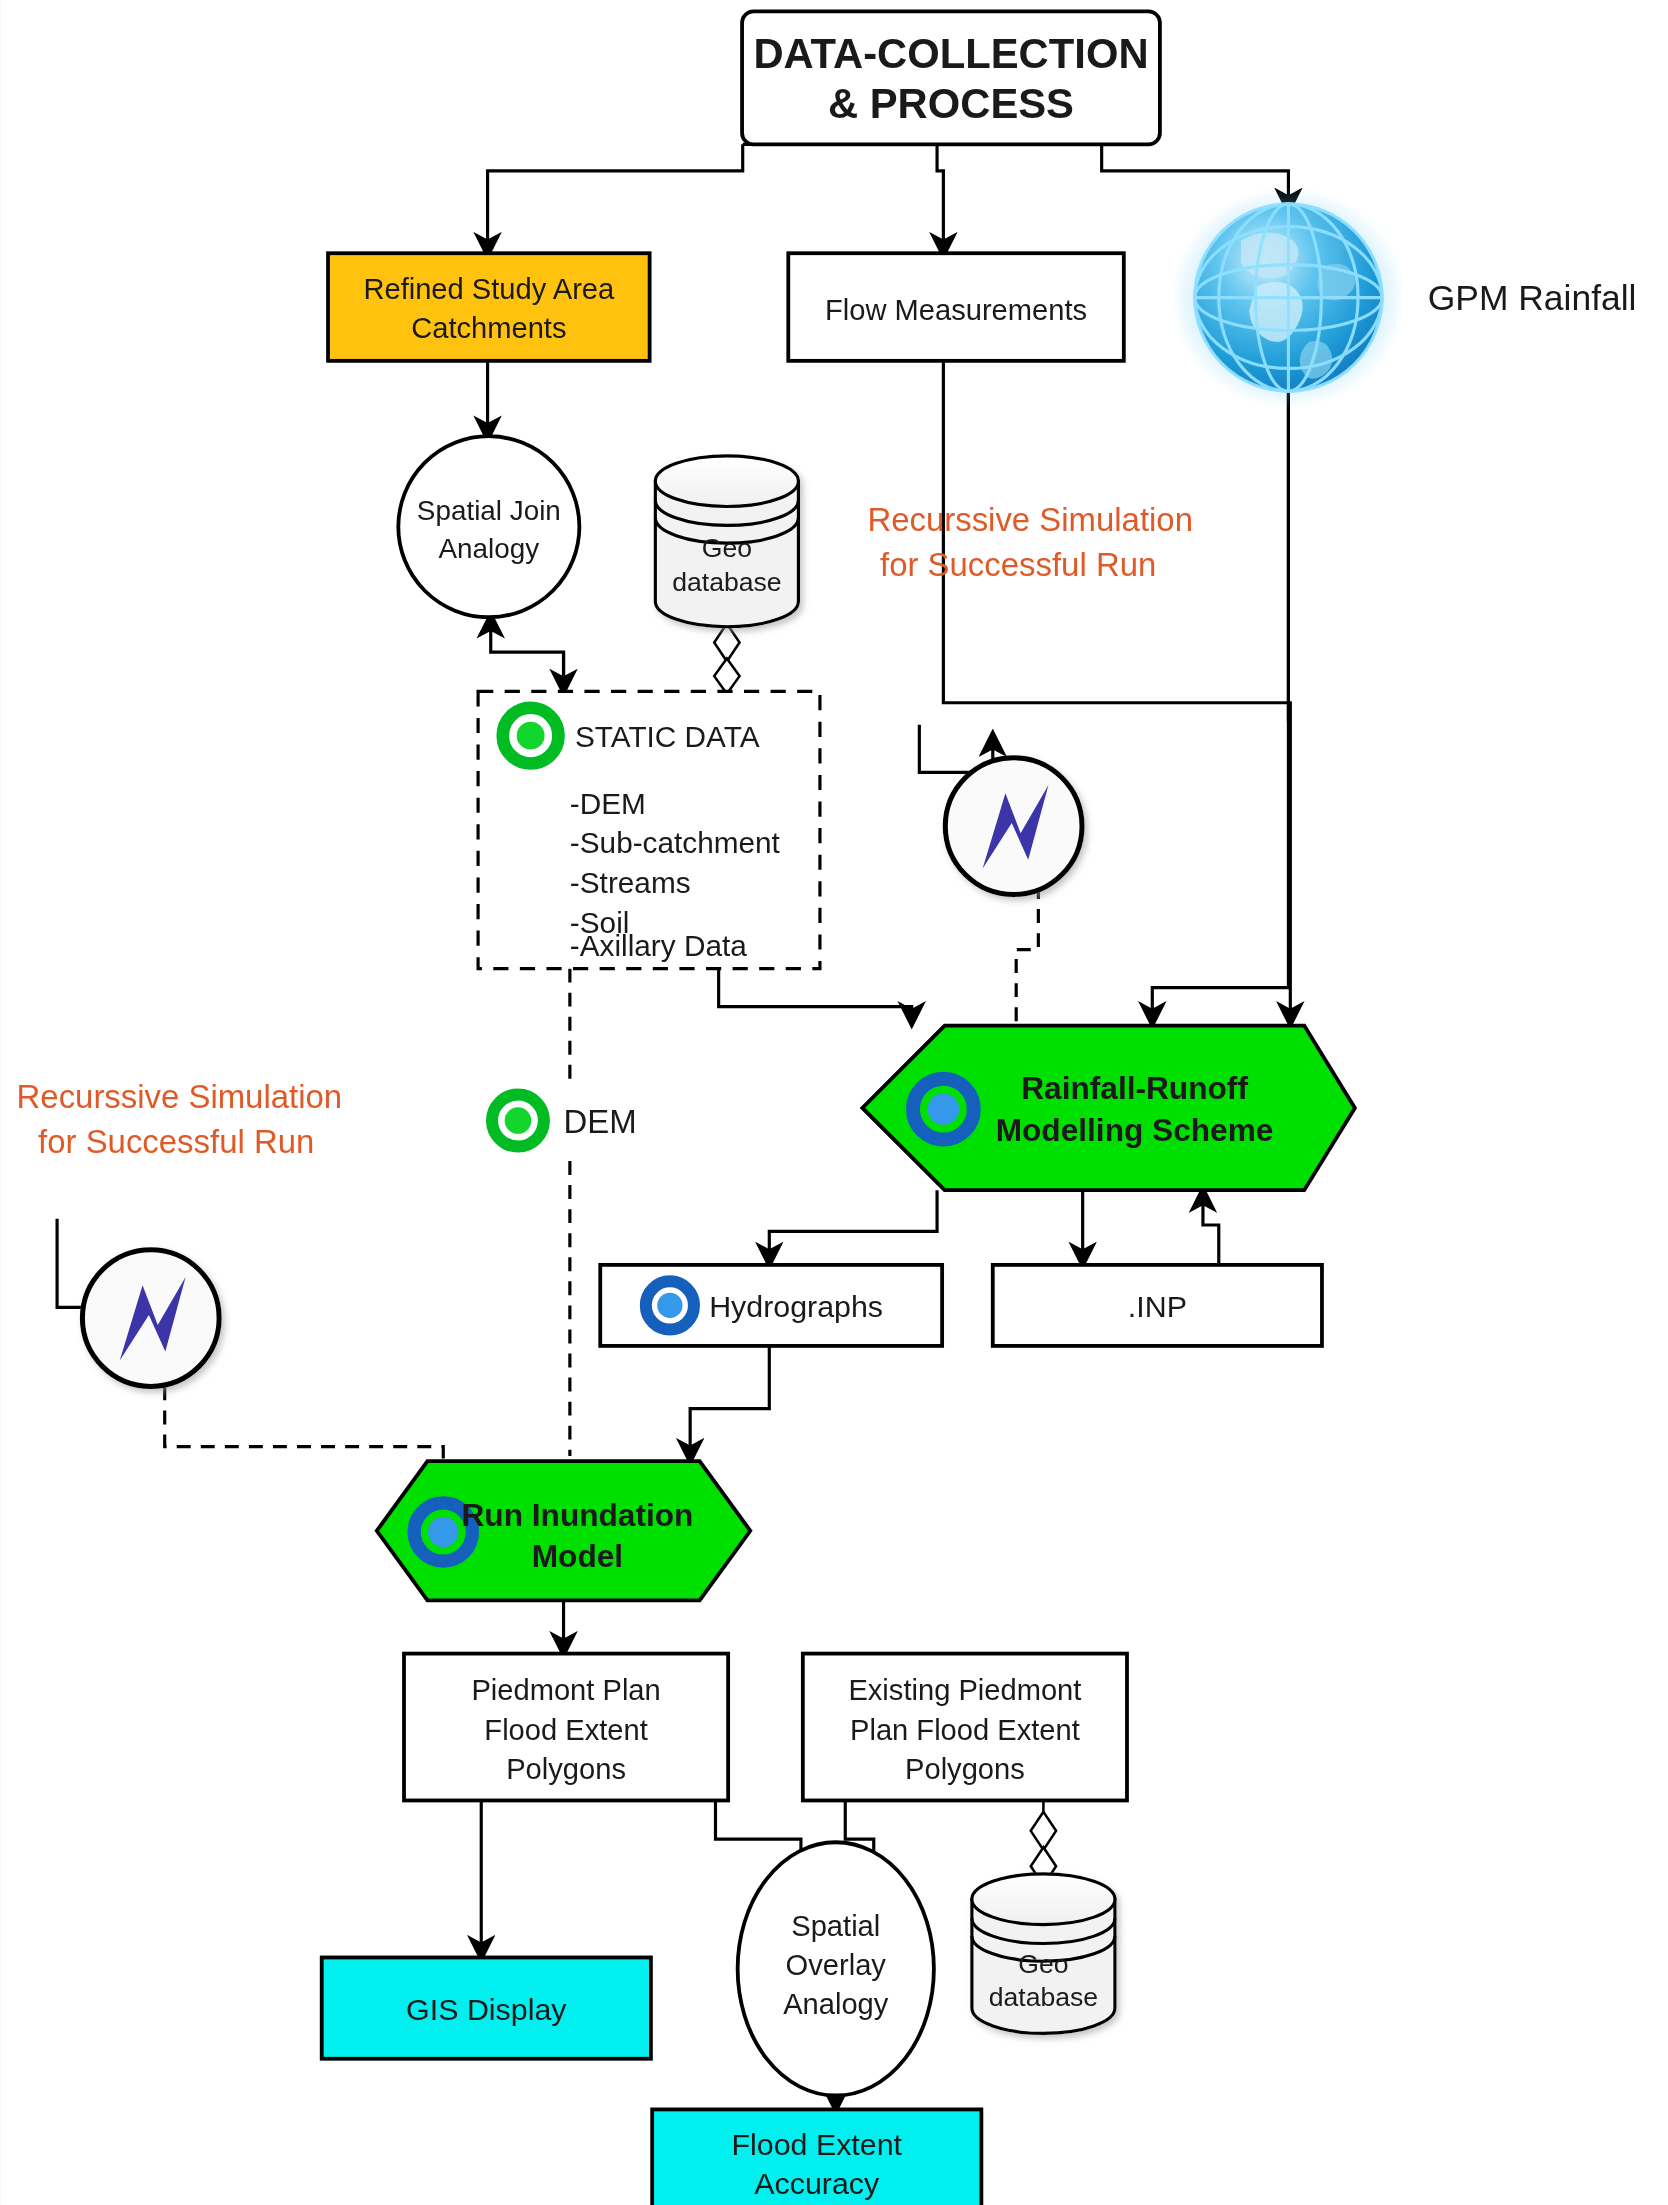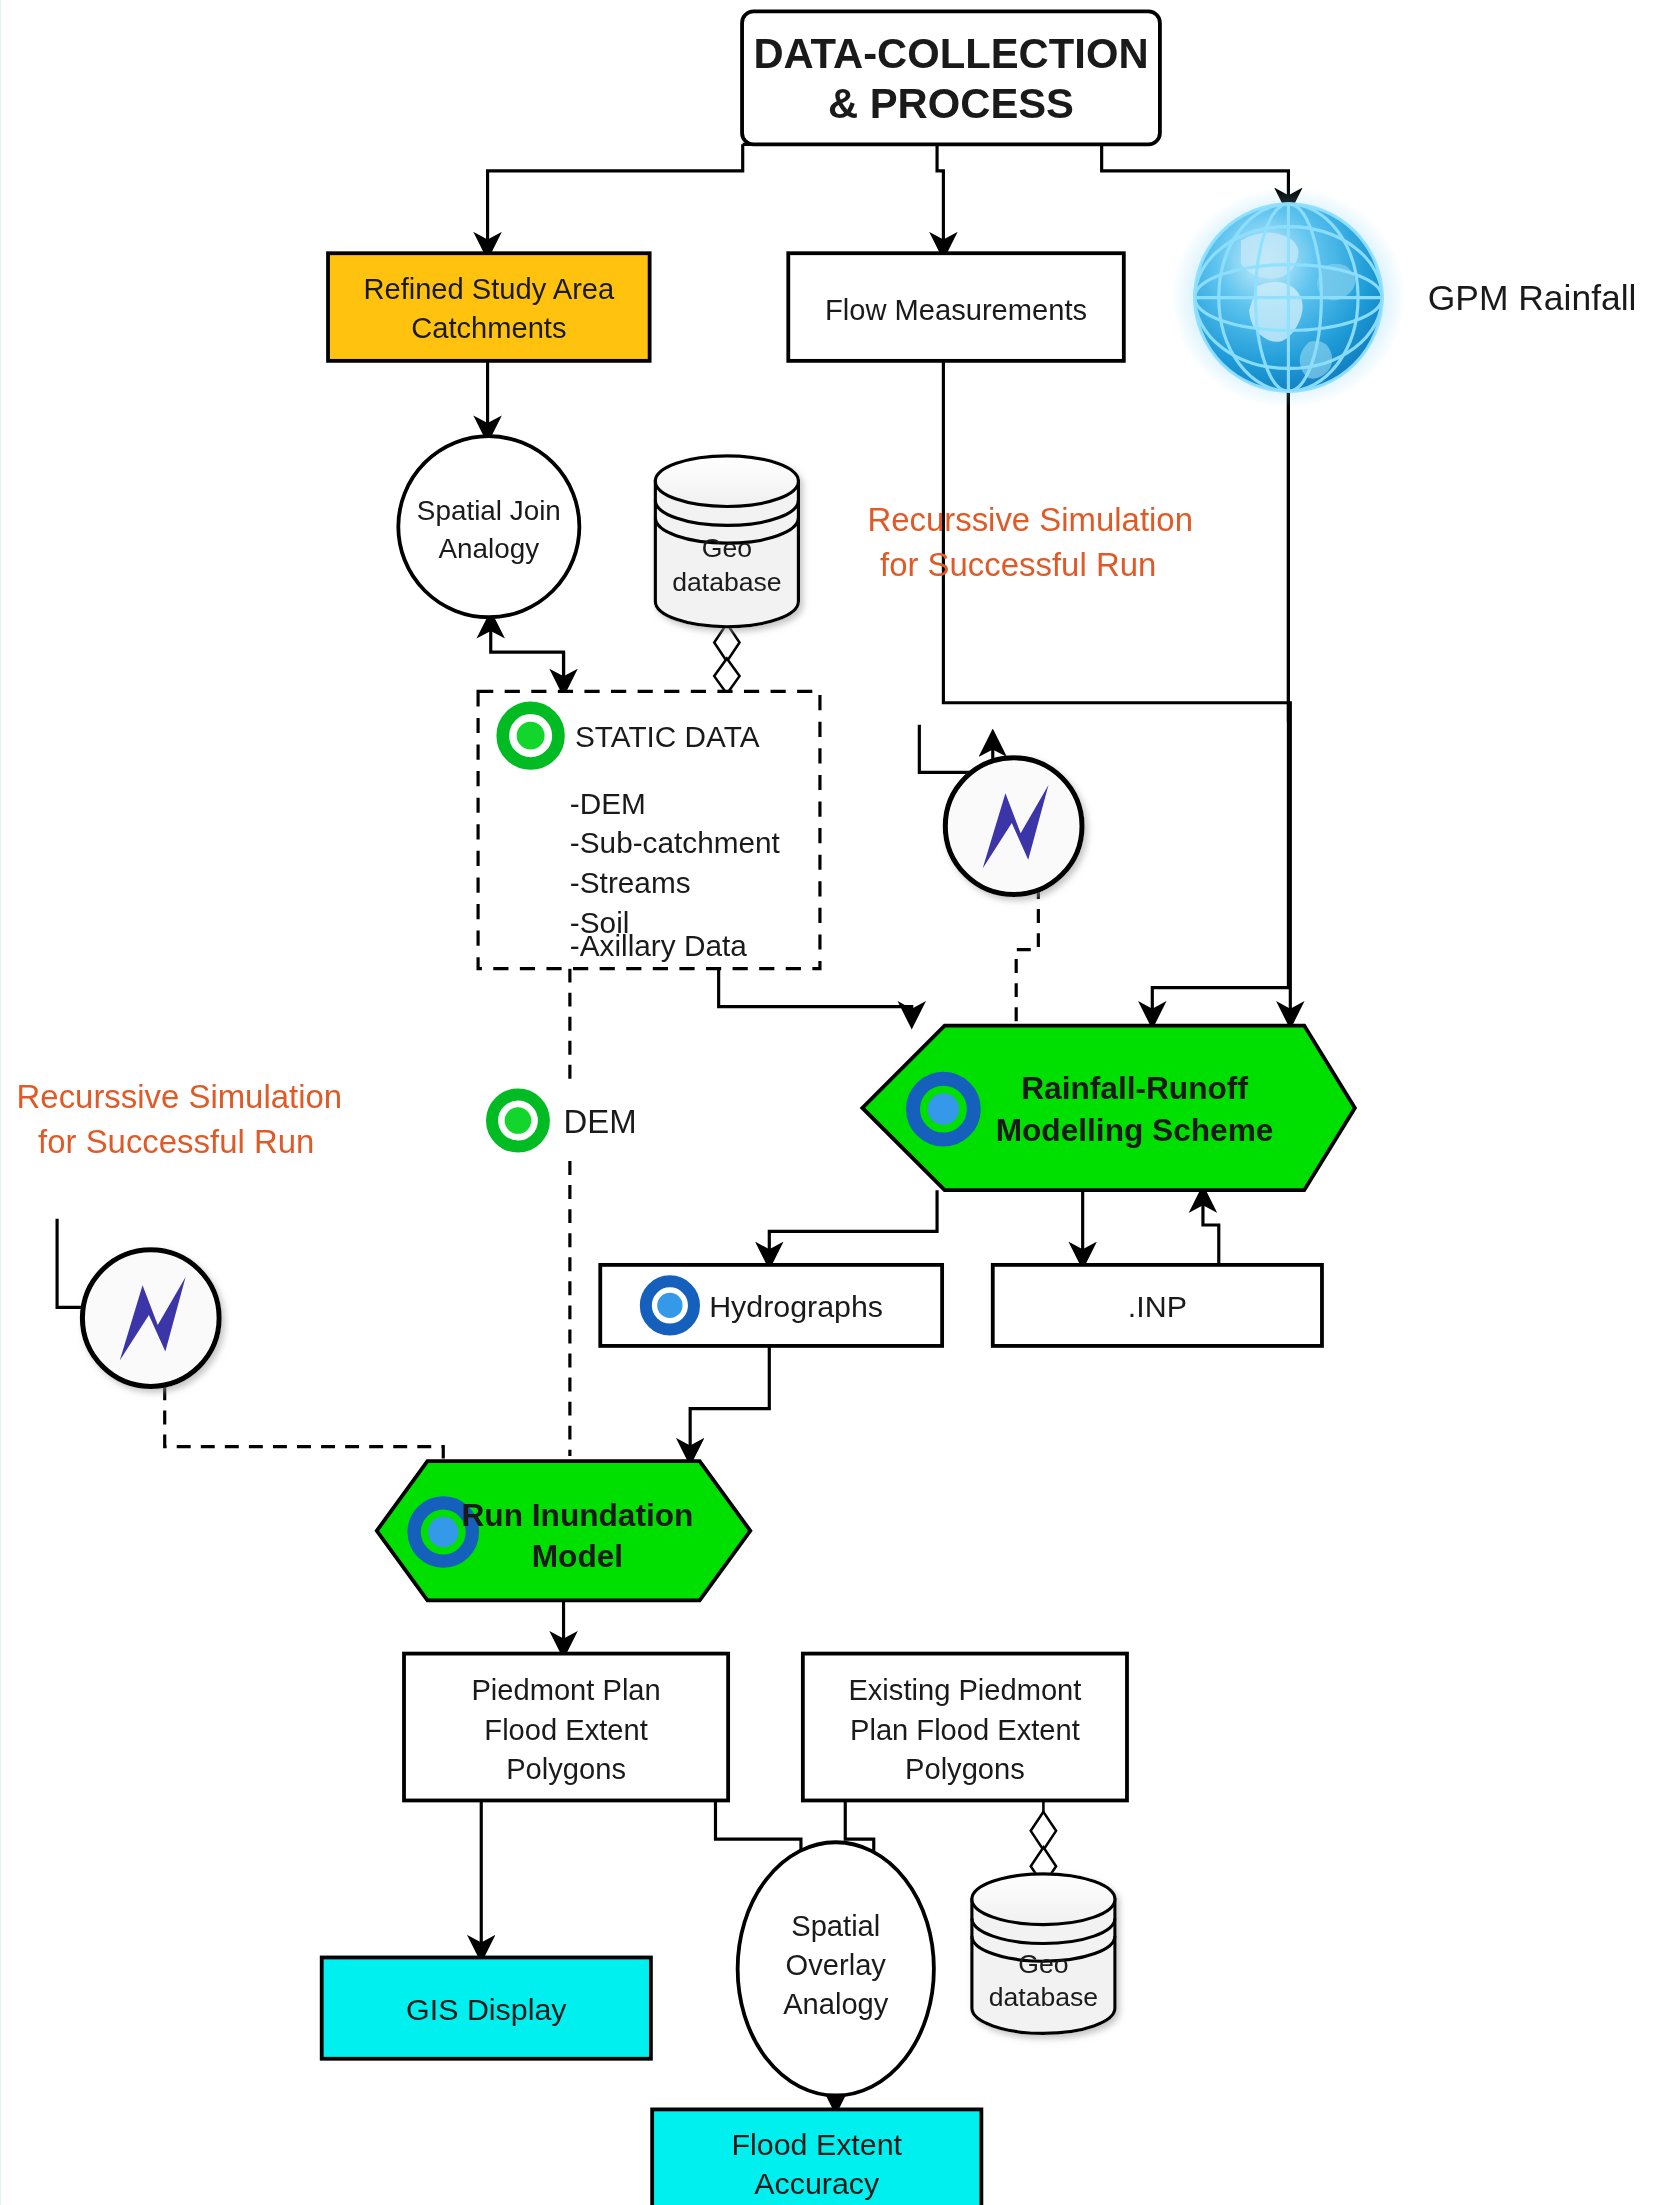--- a/index.html
+++ b/index.html
@@ -1,17 +1,17 @@
 <!DOCTYPE html>
 <html style="font-size:10px"><head>
 <meta charset="utf-8">
 <style>
   html,body{margin:0;padding:0;background:#ffffff;}
   body{font-family:"Liberation Sans",sans-serif;}
-  #stage{position:relative;width:1669px;height:2205px;background:#15803d;overflow:hidden;}
+  #stage{position:relative;width:1669px;height:2205px;background:#f0abfc;overflow:hidden;}
   svg{display:block;}
   .nd-text{font-family:"Liberation Sans",sans-serif;fill:#1a1a1a;}
 </style>
 </head>
 <body>
 
 <div id="stage">
 <svg width="1669" height="2205" viewBox="0 0 2636 3483" xmlns="http://www.w3.org/2000/svg">
 
   <defs>

